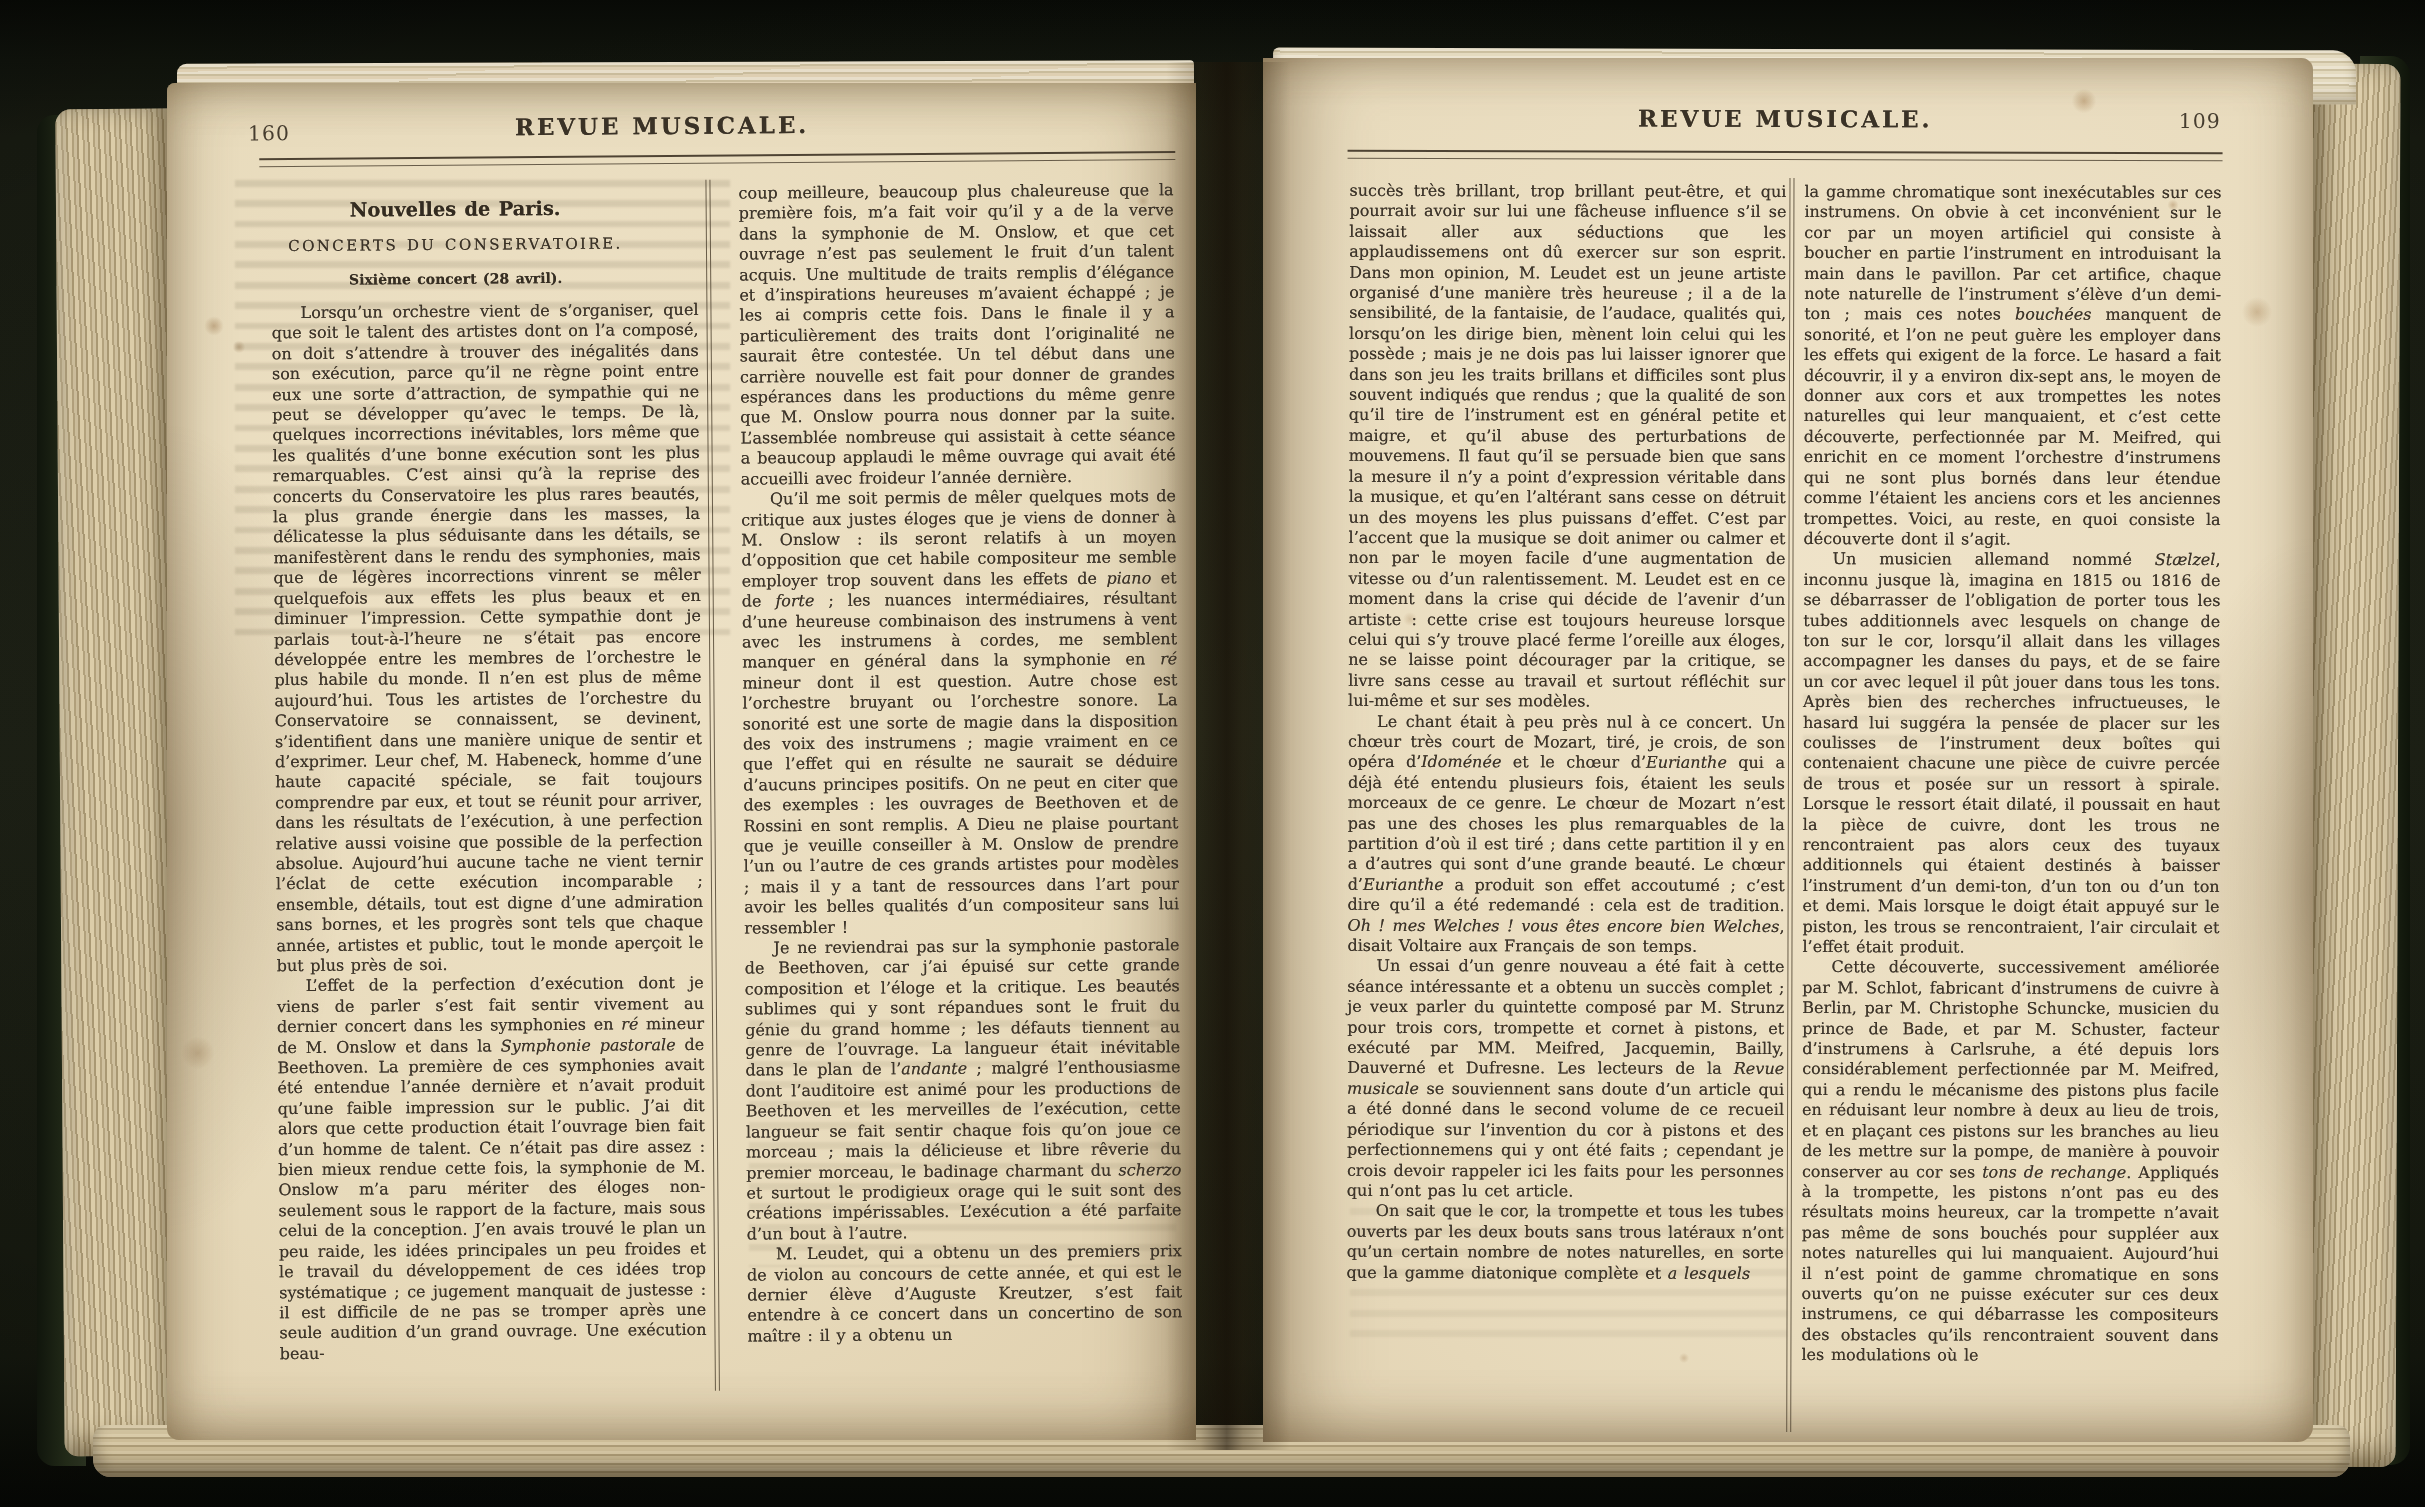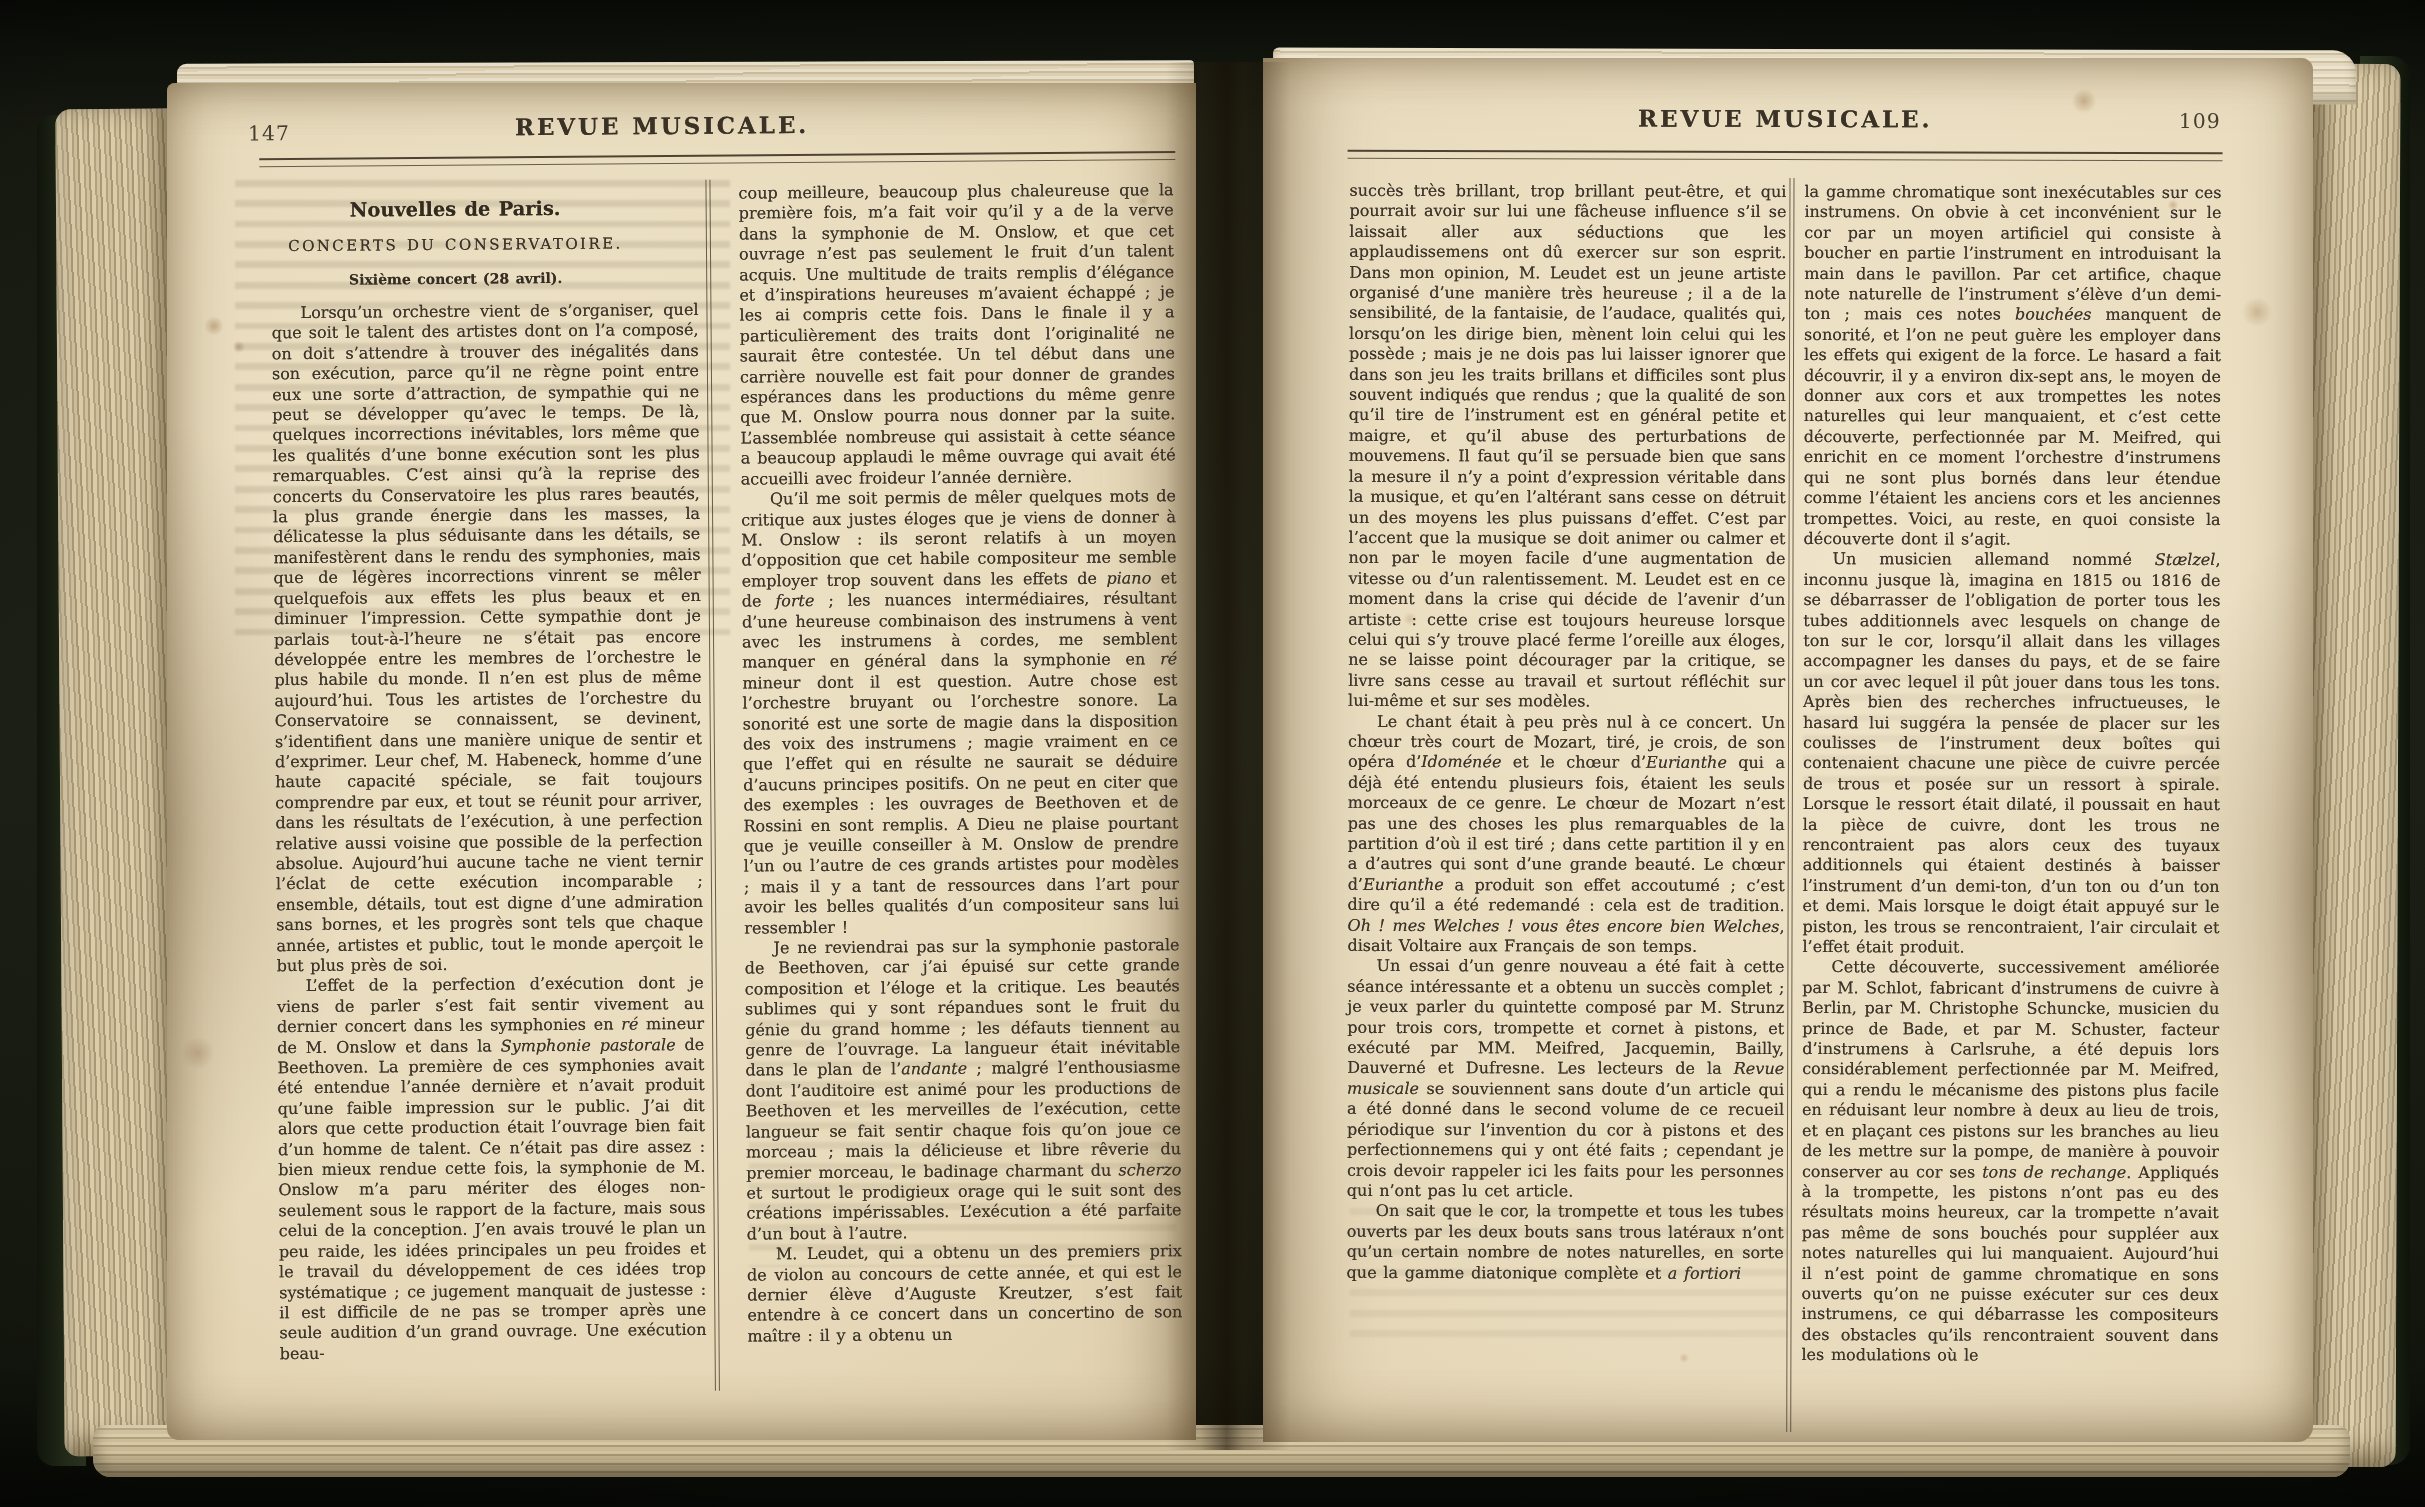--- a/index.html
+++ b/index.html
@@ -111,21 +111,21 @@
   <div class="stack-right"></div>
   <div class="stack-top-left"></div>
   <div class="stack-top-right"></div>
   <div class="stack-bottom"></div>
 
   <div class="page page-left">
     <div class="bleed b1"></div>
     <div class="bleed b2"></div>
     <div class="stains stains-left"></div>
     <div class="content content-left">
-      <span class="pagenum pagenum-left">147</span>
+      <span class="pagenum pagenum-left">160</span>
       <span class="runtitle runtitle-left">REVUE MUSICALE.</span>
       <div class="rule rule-left"></div>
       <div class="coldiv coldiv-left"></div>
 
       <section class="col col-1">
         <h2 class="sec-title">Nouvelles de Paris.</h2>
         <h3 class="art-title">CONCERTS DU CONSERVATOIRE.</h3>
         <h4 class="sub-title">Sixième concert (28 avril).</h4>
         <div class="paras">
             <p class="para">Lorsqu’un orchestre vient de s’organiser, quel que soit le talent des artistes dont on l’a composé, on doit s’attendre à trouver des inégalités dans son exécution, parce qu’il ne règne point entre eux une sorte d’attraction, de sympathie qui ne peut se développer qu’avec le temps. De là, quelques incorrections inévitables, lors même que les qualités d’une bonne exécution sont les plus remarquables. C’est ainsi qu’à la reprise des concerts du Conservatoire les plus rares beautés, la plus grande énergie dans les masses, la délicatesse la plus séduisante dans les détails, se manifestèrent dans le rendu des symphonies, mais que de légères incorrections vinrent se mêler quelquefois aux effets les plus beaux et en diminuer l’impression. Cette sympathie dont je parlais tout-à-l’heure ne s’était pas encore développée entre les membres de l’orchestre le plus habile du monde. Il n’en est plus de même aujourd’hui. Tous les artistes de l’orchestre du Conservatoire se connaissent, se devinent, s’identifient dans une manière unique de sentir et d’exprimer. Leur chef, M. Habeneck, homme d’une haute capacité spéciale, se fait toujours comprendre par eux, et tout se réunit pour arriver, dans les résultats de l’exécution, à une perfection relative aussi voisine que possible de la perfection absolue. Aujourd’hui aucune tache ne vient ternir l’éclat de cette exécution incomparable ; ensemble, détails, tout est digne d’une admiration sans bornes, et les progrès sont tels que chaque année, artistes et public, tout le monde aperçoit le but plus près de soi.</p>
@@ -152,21 +152,21 @@
       <span class="runtitle runtitle-right">REVUE MUSICALE.</span>
       <span class="pagenum pagenum-right">109</span>
       <div class="rule rule-right"></div>
       <div class="coldiv coldiv-right"></div>
 
       <section class="col col-3">
         <div class="paras">
             <p class="para cont">succès très brillant, trop brillant peut-être, et qui pourrait avoir sur lui une fâcheuse influence s’il se laissait aller aux séductions que les applaudissemens ont dû exercer sur son esprit. Dans mon opinion, M. Leudet est un jeune artiste organisé d’une manière très heureuse ; il a de la sensibilité, de la fantaisie, de l’audace, qualités qui, lorsqu’on les dirige bien, mènent loin celui qui les possède ; mais je ne dois pas lui laisser ignorer que dans son jeu les traits brillans et difficiles sont plus souvent indiqués que rendus ; que la qualité de son qu’il tire de l’instrument est en général petite et maigre, et qu’il abuse des perturbations de mouvemens. Il faut qu’il se persuade bien que sans la mesure il n’y a point d’expression véritable dans la musique, et qu’en l’altérant sans cesse on détruit un des moyens les plus puissans d’effet. C’est par l’accent que la musique se doit animer ou calmer et non par le moyen facile d’une augmentation de vitesse ou d’un ralentissement. M. Leudet est en ce moment dans la crise qui décide de l’avenir d’un artiste : cette crise est toujours heureuse lorsque celui qui s’y trouve placé ferme l’oreille aux éloges, ne se laisse point décourager par la critique, se livre sans cesse au travail et surtout réfléchit sur lui-même et sur ses modèles.</p>
             <p class="para">Le chant était à peu près nul à ce concert. Un chœur très court de Mozart, tiré, je crois, de son opéra d’<i>Idoménée</i> et le chœur d’<i>Eurianthe</i> qui a déjà été entendu plusieurs fois, étaient les seuls morceaux de ce genre. Le chœur de Mozart n’est pas une des choses les plus remarquables de la partition d’où il est tiré ; dans cette partition il y en a d’autres qui sont d’une grande beauté. Le chœur d’<i>Eurianthe</i> a produit son effet accoutumé ; c’est dire qu’il a été redemandé : cela est de tradition. <i>Oh ! mes Welches ! vous êtes encore bien Welches</i>, disait Voltaire aux Français de son temps.</p>
             <p class="para">Un essai d’un genre nouveau a été fait à cette séance intéressante et a obtenu un succès complet ; je veux parler du quintette composé par M. Strunz pour trois cors, trompette et cornet à pistons, et exécuté par MM. Meifred, Jacquemin, Bailly, Dauverné et Dufresne. Les lecteurs de la <i>Revue musicale</i> se souviennent sans doute d’un article qui a été donné dans le second volume de ce recueil périodique sur l’invention du cor à pistons et des perfectionnemens qui y ont été faits ; cependant je crois devoir rappeler ici les faits pour les personnes qui n’ont pas lu cet article.</p>
-            <p class="para">On sait que le cor, la trompette et tous les tubes ouverts par les deux bouts sans trous latéraux n’ont qu’un certain nombre de notes naturelles, en sorte que la gamme diatonique complète et <i>a fortiori</i></p>
+            <p class="para">On sait que le cor, la trompette et tous les tubes ouverts par les deux bouts sans trous latéraux n’ont qu’un certain nombre de notes naturelles, en sorte que la gamme diatonique complète et <i>a lesquels</i></p>
           </div>
       </section>
 
       <section class="col col-4">
         <div class="paras">
             <p class="para cont">la gamme chromatique sont inexécutables sur ces instrumens. On obvie à cet inconvénient sur le cor par un moyen artificiel qui consiste à boucher en partie l’instrument en introduisant la main dans le pavillon. Par cet artifice, chaque note naturelle de l’instrument s’élève d’un demi-ton ; mais ces notes <i>bouchées</i> manquent de sonorité, et l’on ne peut guère les employer dans les effets qui exigent de la force. Le hasard a fait découvrir, il y a environ dix-sept ans, le moyen de donner aux cors et aux trompettes les notes naturelles qui leur manquaient, et c’est cette découverte, perfectionnée par M. Meifred, qui enrichit en ce moment l’orchestre d’instrumens qui ne sont plus bornés dans leur étendue comme l’étaient les anciens cors et les anciennes trompettes. Voici, au reste, en quoi consiste la découverte dont il s’agit.</p>
             <p class="para">Un musicien allemand nommé <i>Stælzel</i>, inconnu jusque là, imagina en 1815 ou 1816 de se débarrasser de l’obligation de porter tous les tubes additionnels avec lesquels on change de ton sur le cor, lorsqu’il allait dans les villages accompagner les danses du pays, et de se faire un cor avec lequel il pût jouer dans tous les tons. Après bien des recherches infructueuses, le hasard lui suggéra la pensée de placer sur les coulisses de l’instrument deux boîtes qui contenaient chacune une pièce de cuivre percée de trous et posée sur un ressort à spirale. Lorsque le ressort était dilaté, il poussait en haut la pièce de cuivre, dont les trous ne rencontraient pas alors ceux des tuyaux additionnels qui étaient destinés à baisser l’instrument d’un demi-ton, d’un ton ou d’un ton et demi. Mais lorsque le doigt était appuyé sur le piston, les trous se rencontraient, l’air circulait et l’effet était produit.</p>
             <p class="para">Cette découverte, successivement améliorée par M. Schlot, fabricant d’instrumens de cuivre à Berlin, par M. Christophe Schuncke, musicien du prince de Bade, et par M. Schuster, facteur d’instrumens à Carlsruhe, a été depuis lors considérablement perfectionnée par M. Meifred, qui a rendu le mécanisme des pistons plus facile en réduisant leur nombre à deux au lieu de trois, et en plaçant ces pistons sur les branches au lieu de les mettre sur la pompe, de manière à pouvoir conserver au cor ses <i>tons de rechange</i>. Appliqués à la trompette, les pistons n’ont pas eu des résultats moins heureux, car la trompette n’avait pas même de sons bouchés pour suppléer aux notes naturelles qui lui manquaient. Aujourd’hui il n’est point de gamme chromatique en sons ouverts qu’on ne puisse exécuter sur ces deux instrumens, ce qui débarrasse les compositeurs des obstacles qu’ils rencontraient souvent dans les modulations où le</p>
           </div>
       </section>

